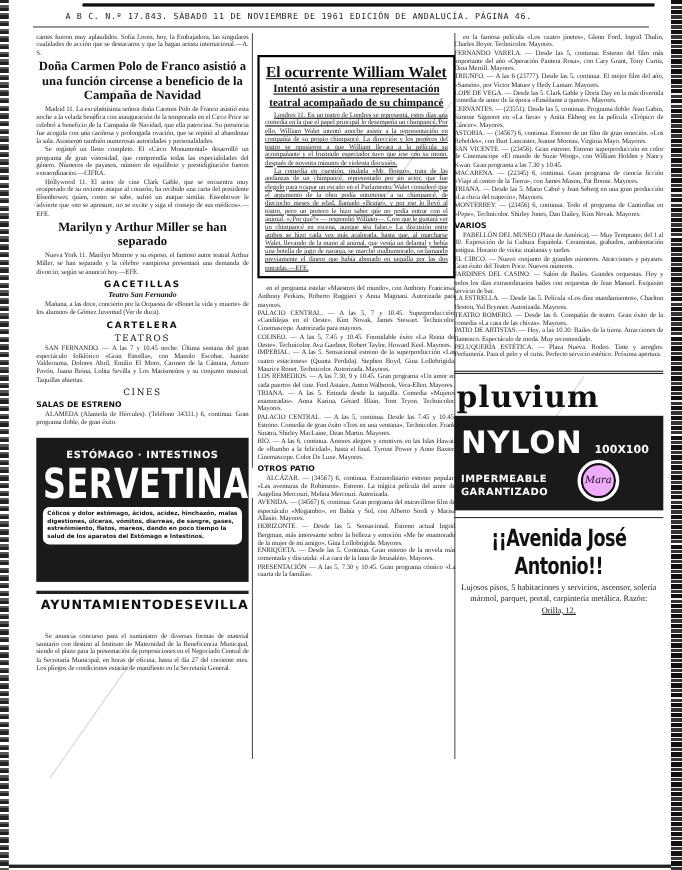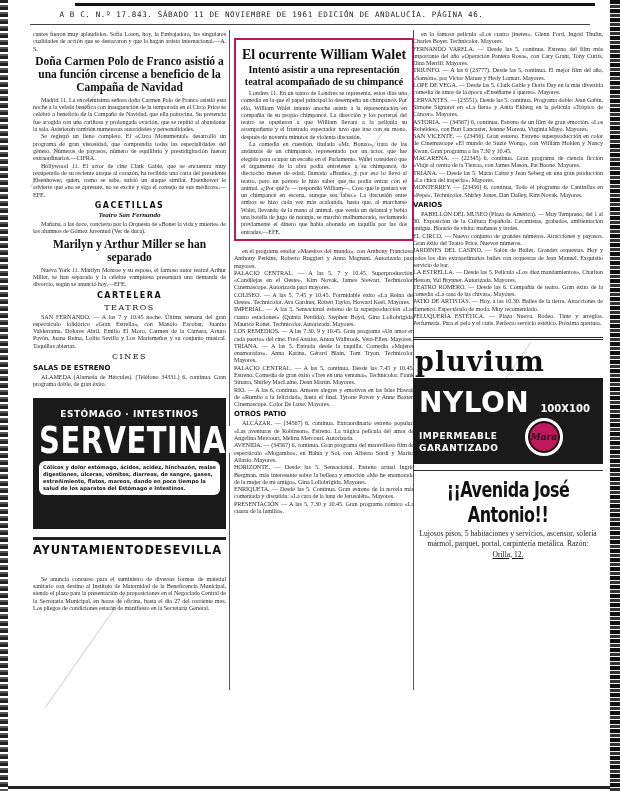--- a/index.html
+++ b/index.html
@@ -27,38 +27,38 @@
     text-align: justify; color: #2a2a2a; letter-spacing: -0.1px; text-indent: 8px; }
   .txt.noind { text-indent: 0; }
   .hl { font-family: "Liberation Serif", serif; text-align: center; color: #111; }
   .hl-big { font-size: 14px; line-height: 15px; margin: 3px 0 2px; }
   .hl-med { font-size: 11.5px; line-height: 13px; margin: 3px 0 2px; }
   .hl-sub { font-size: 10px; line-height: 11.5px; margin: 2px 0; }
   .hl-small { font-family: "DejaVu Sans", sans-serif; font-weight: bold; font-size: 8px; letter-spacing: 1.5px; margin: 3px 0 1px; }
   .hl-tiny { font-size: 7px; font-weight: bold; font-style: italic; margin: 1px 0; }
   .section-label { font-family: "DejaVu Sans", sans-serif; font-weight: bold; font-size: 7px; margin: 3px 0 1px; text-align: left; }
 
-  .boxed { border: 2px solid #be185d; padding: 4px 5px 4px; margin: 8px 0 6px; }
+  .boxed { border: 2px solid #000000; padding: 4px 5px 4px; margin: 20px 0 6px; text-decoration: underline; }
 
   .ad-servetinal { margin-top: 10px; background: #1a1a1a; color: #fff; padding: 5px 6px 7px; position: relative; height: 131px; }
   .ad-servetinal .kicker { font-family: "DejaVu Sans", sans-serif; font-weight: bold; font-size: 9px; text-align: center; letter-spacing: 0.5px; margin-top: 6px; }
   .ad-servetinal .brand { font-family: "DejaVu Sans", sans-serif; font-weight: bold; font-size: 29px; line-height: 30px; text-align: center; letter-spacing: 0.5px; transform: scaleY(1.3); margin: 6px 0 6px; }
   .ad-servetinal .body { background: #fff; color: #111; border-radius: 6px; padding: 3px 4px; font-family: "DejaVu Sans", sans-serif; font-weight: bold; font-size: 5.2px; line-height: 7px; }
 
   .ayto-rule { height: 3px; background: #222; margin-top: 8px; }
-  .ayto-title { font-family: "DejaVu Sans", sans-serif; font-weight: bold; font-size: 11.5px; letter-spacing: 0.8px; display: flex; justify-content: flex-start; margin: 3px 0 18px; }
+  .ayto-title { font-family: "DejaVu Sans", sans-serif; font-weight: bold; font-size: 11.5px; letter-spacing: 0.8px; display: flex; justify-content: flex-end; margin: 3px 0 18px; }
 
   .ad-pluvium { margin-top: 10px; border-top: 3px double #222; position: relative; }
   .pluvium-word { font-family: "DejaVu Serif", serif; font-weight: bold; font-size: 27px; letter-spacing: 1px; color: #111; padding: 6px 0 1px 2px; }
   .pluvium-box { background: #1a1a1a; color: #fff; height: 86px; position: relative; padding: 4px 6px; }
   .nylon { font-family: "DejaVu Sans", sans-serif; font-weight: bold; font-size: 28px; letter-spacing: 0.5px; display: inline-block; margin-top: 4px; }
   .dims { font-family: "DejaVu Sans", sans-serif; font-weight: bold; font-size: 10px; margin-left: 6px; }
   .imper { font-family: "DejaVu Sans", sans-serif; font-weight: bold; font-size: 9px; line-height: 12px; position: absolute; left: 6px; bottom: 10px; letter-spacing: 0.5px; }
-  .mara { position: absolute; right: 40px; bottom: 8px; width: 38px; height: 38px; border-radius: 50%; background: #be185d; color: #111;
-    font-family: "DejaVu Serif", serif; font-weight: bold; font-style: italic; font-size: 9px; display: flex; align-items: center; justify-content: center; border: 3px solid #fff; box-shadow: inset 0 0 0 2px #111; }
+  .mara { position: absolute; right: 40px; bottom: 8px; width: 38px; height: 38px; border-radius: 50%; background: #f0abfc; color: #111;
+    font-family: "DejaVu Serif", serif; font-weight: normal; font-style: italic; font-size: 9px; display: flex; align-items: center; justify-content: center; border: 3px solid #fff; box-shadow: inset 0 0 0 2px #111; }
 
   .ad-avenida { margin-top: 6px; border-top: 1px solid #333; padding-top: 4px; }
   .avenida-title { font-family: "DejaVu Sans", sans-serif; font-weight: bold; font-size: 16px; text-align: center; letter-spacing: -0.5px; transform: scaleY(1.35); margin: 8px 0 8px; }
   .avenida-body { font-family: "Liberation Serif", serif; font-size: 7.6px; line-height: 10px; text-align: center; color: #222; padding: 0 4px; }
   .avenida-addr { font-family: "Liberation Serif", serif; font-size: 7.6px; text-align: center; text-decoration: underline; margin-top: 1px; }
 
   .watermark { position: absolute; width: 1px; height: 140px; background: #bbb; transform: rotate(35deg); opacity: 0.6; }
 </style>
 </head>
 <body>
@@ -86,28 +86,28 @@
     <h2 class="hl hl-med">Doña Carmen Polo de Franco asistió a una función circense a beneficio de la Campaña de Navidad</h2>
     <p class="txt">Madrid 11. La excelentísima señora doña Carmen Polo de Franco asistió esta noche a la velada benéfica con inauguración de la temporada en el Circo Price se celebró a beneficio de la Campaña de Navidad, que ella patrocina. Su presencia fue acogida con una cariñosa y prolongada ovación, que se repitió al abandonar la sala. Asistieron también numerosas autoridades y personalidades.</p>
     <p class="txt">Se registró un lleno completo. El «Circo Monumental» desarrolló un programa de gran vistosidad, que comprendía todas las especialidades del género. Números de payasos, número de equilibrio y prestidigitación fueron extraordinarios.—CIFRA.</p>
   </div>
 
   <div>
     <p class="txt">Hollywood 11. El actor de cine Clark Gable, que se encuentra muy recuperado de su reciente ataque al corazón, ha recibido una carta del presidente Eisenhower, quien, como se sabe, sufrió un ataque similar. Eisenhower le advierte que «no se apresure, no se excite y siga el consejo de sus médicos».—EFE.</p>
   </div>
 
   <div>
+    <h2 class="hl hl-med">Marilyn y Arthur Miller se han separado</h2>
+    <p class="txt">Nueva York 11. Marilyn Monroe y su esposo, el famoso autor teatral Arthur Miller, se han separado y la célebre vampiresa presentará una demanda de divorcio, según se anunció hoy.—EFE.</p>
+  </div>
+
+  <div>
     <div class="hl hl-small">GACETILLAS</div>
     <div class="hl hl-tiny">Teatro San Fernando</div>
     <p class="txt">Mañana, a las doce, concierto por la Orquesta de «Bonet la vida y muerte» de los alumnos de Gómez Juventud (Ver de duca).</p>
-  </div>
-
-  <div>
-    <h2 class="hl hl-med">Marilyn y Arthur Miller se han separado</h2>
-    <p class="txt">Nueva York 11. Marilyn Monroe y su esposo, el famoso autor teatral Arthur Miller, se han separado y la célebre vampiresa presentará una demanda de divorcio, según se anunció hoy.—EFE.</p>
   </div>
 
   <div>
     <div class="hl hl-small">CARTELERA</div>
     <div class="hl hl-small" style="font-weight:normal;font-family:'DejaVu Serif',serif;">TEATROS</div>
     <p class="txt">SAN FERNANDO. — A las 7 y 10.45 noche. Última semana del gran espectáculo folklórico «Gran Estrella», con Manolo Escobar, Juanito Valderrama, Dolores Abril, Emilio El Moro, Carmen de la Cámara, Arturo Pavón, Juana Reina, Lolita Sevilla y Los Marismeños y su conjunto musical. Taquillas abiertas.</p>
     <div class="hl hl-small" style="font-weight:normal;font-family:'DejaVu Serif',serif;">CINES</div>
     <div class="section-label">SALAS DE ESTRENO</div>
     <p class="txt">ALAMEDA (Alameda de Hércules). (Teléfono 34331.) 6, continua. Gran programa doble, de gran éxito.</p>
   </div>

